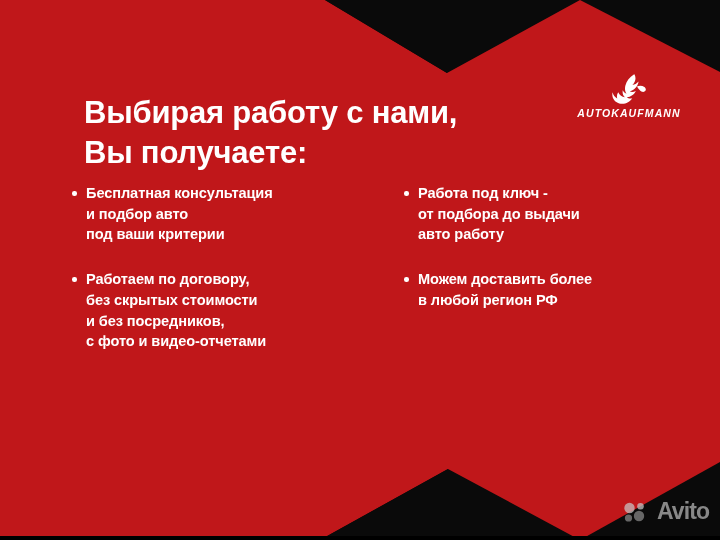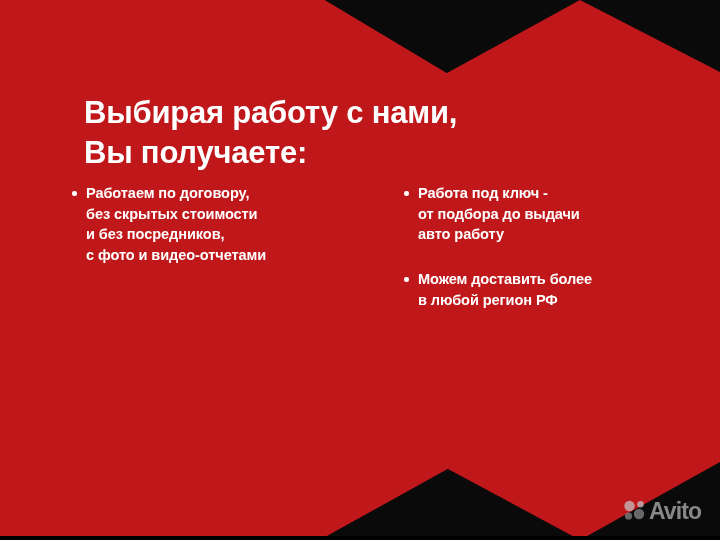--- a/index.html
+++ b/index.html
@@ -101,22 +101,22 @@
     border-radius: 50%;
     background: #ffffff;
   }
 
   
   #avito-watermark {
     position: absolute;
     left: 624px;
     top: 500px;
     display: flex;
-    align-items: flex-start;
-    gap: 3px;
+    align-items: center;
+    gap: 11px;
     opacity: 0.72;
   }
   #avito-wordmark {
     color: #b9b9b9;
     font-size: 23px;
     font-weight: bold;
     line-height: 1;
     letter-spacing: -0.9px;
   }
 </style>
@@ -137,22 +137,40 @@
     <polygon points="448,469 448,540 320,540" fill="#0A0A0A"></polygon>
 
     <polygon points="720,462 720,540 580,540" fill="#0A0A0A"></polygon>
   </svg>
 
   <div id="content">
 
     <h1 id="headline">Выбирая работу с нами,
 Вы получаете:</h1>
 
+    <div id="brand">
+      <svg id="brand-mark" width="34" height="30" viewBox="0 0 34 30" aria-hidden="true">
+        <path d="M21.8 0.6 C17.6 3.2 14.6 7.0 13.4 11.6 C12.6 14.8 13.0 17.6 14.6 19.6
+                 C13.0 19.2 11.6 18.0 10.8 16.2 C10.2 18.8 11.0 21.4 13.0 23.2
+                 C10.0 22.8 7.6 21.0 6.2 18.2 C5.0 20.0 4.6 22.2 5.2 24.4
+                 C2.8 23.2 1.2 21.0 0.6 18.2 C-0.6 23.2 2.2 28.0 7.2 29.4
+                 C12.2 30.8 17.6 28.6 20.2 24.2 C18.2 24.8 16.2 24.4 14.8 23.2
+                 C18.8 23.0 22.2 20.6 23.8 17.0 C21.8 18.2 19.6 18.4 17.8 17.6
+                 C22.4 16.2 25.8 12.4 26.6 7.6 C24.8 9.6 22.6 10.8 20.4 11.0
+                 C23.6 8.0 24.4 3.6 22.4 0.2 Z" fill="#FFFFFF"></path>
+        <path d="M25.0 12.4 C27.4 11.2 30.2 11.4 32.4 13.0 C33.8 14.0 34.2 15.6 33.4 16.8
+                 C32.6 18.0 30.8 18.2 29.4 17.4 C28.0 16.6 26.4 14.8 25.0 12.4 Z" fill="#FFFFFF"></path>
+      </svg>
+      <div id="brand-name">AUTOKAUFMANN</div>
+    </div>
 
     <div id="col-left" class="column">
+      <div class="bullet">Бесплатная консультация
+и подбор авто
+под ваши критерии</div>
       <div class="bullet">Работаем по договору,
 без скрытых стоимости
 и без посредников,
 с фото и видео-отчетами</div>
     </div>
 
     <div id="col-right" class="column">
       <div class="bullet">Работа под ключ -
 от подбора до выдачи
 авто работу</div>

